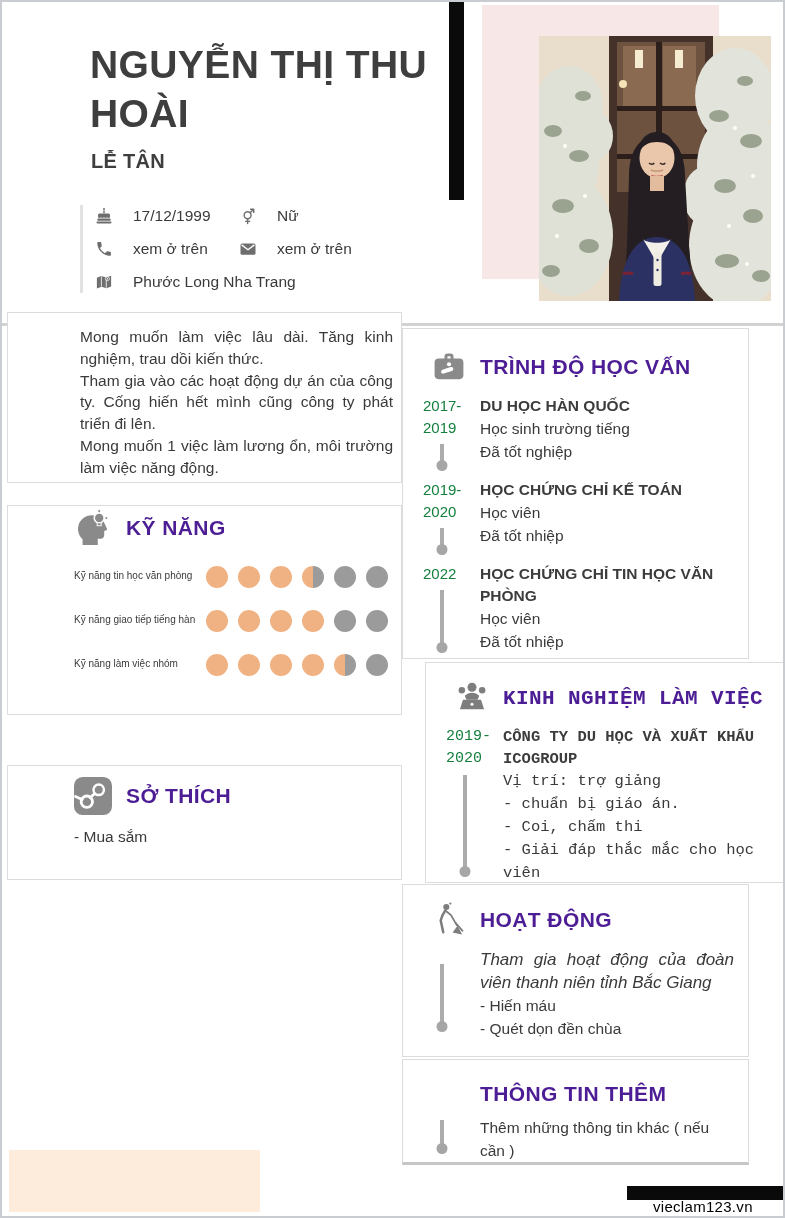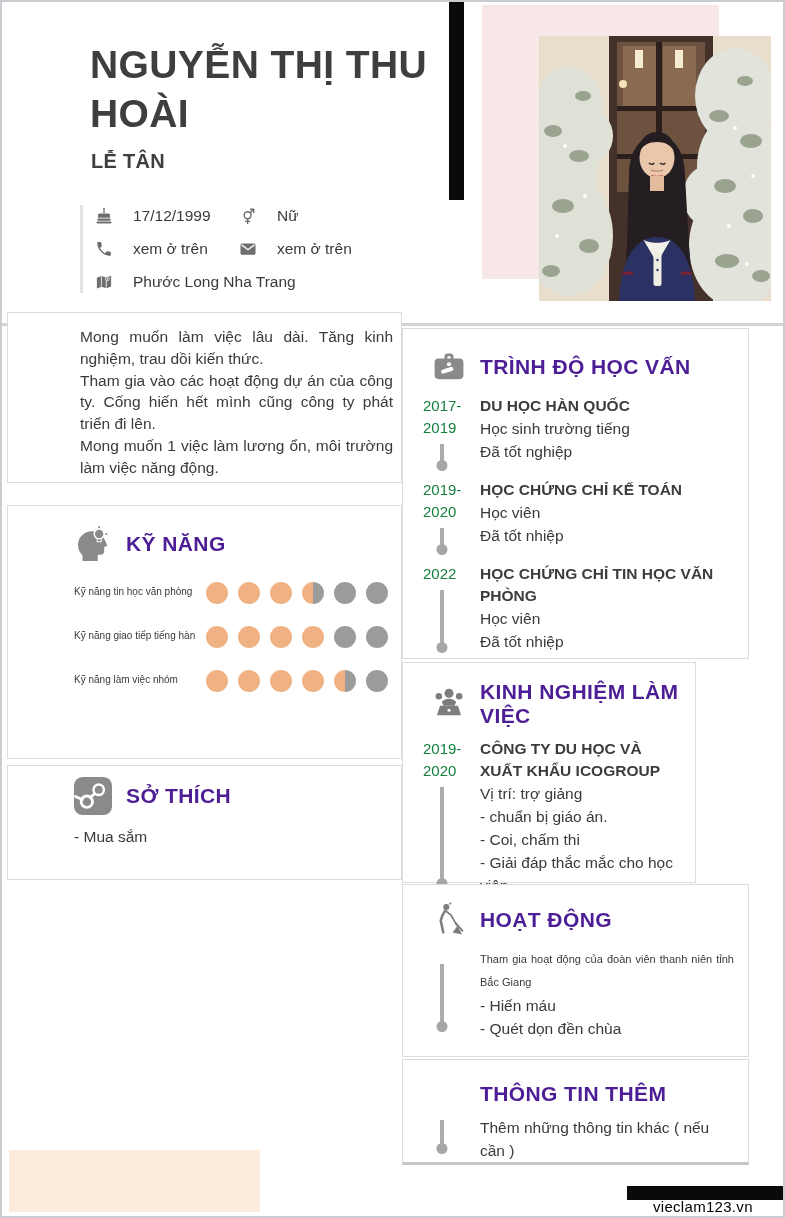--- a/index.html
+++ b/index.html
@@ -20,55 +20,55 @@
   .info-icon{width:18px;height:18px;flex:0 0 auto;display:inline-flex;}
   .info-icon svg{width:18px;height:18px;}
   .black-bar-top{position:absolute;left:447px;top:0;width:15px;height:198px;background:#0a0a0a;}
   .pink-block{position:absolute;left:480px;top:3px;width:237px;height:274px;background:#f7e7e6;}
   .photo{position:absolute;left:537px;top:34px;width:232px;height:265px;overflow:hidden;}
   .divider{position:absolute;left:0;top:321px;width:785px;height:3px;background:#d2d2d2;}
   
   .box{position:absolute;background:#fff;border:1px solid #dcdcdc;box-sizing:border-box;}
   #objective-box{left:5px;top:310px;width:395px;height:171px;padding:13px 8px 0 72px;}
   #objective-box p{margin:0;font-size:15.5px;line-height:21.8px;text-align:justify;}
-  #skills-box{left:5px;top:503px;width:395px;height:254px;padding:19px 14px 0 66px;}
+  #skills-box{left:5px;top:503px;width:395px;height:210px;padding:3px 14px 0 66px;}
   #hobbies-box{left:5px;top:763px;width:395px;height:115px;padding:11px 14px 0 66px;}
   .sec-head{display:flex;align-items:center;gap:14px;}
   .sec-icon{width:38px;height:38px;flex:0 0 auto;display:inline-flex;}
   .sec-icon svg{width:38px;height:38px;}
   .sec-title{font-size:21px;font-weight:bold;color:#4c1d95;letter-spacing:.4px;}
   .skills-rows{margin-top:18px;}
   .skill-row{display:flex;margin-bottom:21px;}
   .skill-label{width:126px;font-size:10px;line-height:21px;flex:0 0 auto;}
   .skill-dots{display:flex;gap:10px;margin-left:6px;padding-top:1px;}
   .dot{width:22px;height:22px;border-radius:50%;flex:0 0 auto;}
   .dot.full{background:#F0B283;}
   .dot.empty{background:#9B9B9B;}
   .dot.half{background:linear-gradient(90deg,#F0B283 0 50%,#9B9B9B 50% 100%);}
   .hobby-lines{margin-top:11px;font-size:15.5px;line-height:22.5px;}
   
   #education-box{left:400px;top:326px;width:347px;height:331px;padding:20px 14px 0 20px;}
-  #experience-box{left:400px;top:660px;width:294px;height:221px;padding:17px 14px 0 20px;}
+  #experience-box{left:423px;top:660px;width:360px;height:221px;padding:17px 14px 0 20px;font-family:Liberation Mono, monospace;}
   #activities-box{left:400px;top:882px;width:347px;height:173px;padding:17px 14px 0 20px;}
   #additional-box{left:400px;top:1057px;width:347px;height:106px;padding:22px 14px 0 20px;border-bottom:3px solid #c6c6c6;}
   .rhead{display:flex;align-items:center;gap:13px;margin-left:8px;margin-bottom:10px;}
   .rhead .sec-icon{width:36px;height:36px;}
   .rhead .sec-icon svg{width:36px;height:36px;}
   .rhead.no-icon{margin-left:57px;}
   .t-entry{display:grid;grid-template-columns:57px 1fr;}
   .t-left{display:flex;flex-direction:column;align-items:flex-start;}
   .period{font-size:15px;line-height:22px;color:#15803d;}
   .period span{display:block;}
   .tline{width:4px;background:#acacac;margin:5px 0 13px 17px;flex:1 1 auto;min-height:22px;position:relative;}
   .tline::after{content:"";position:absolute;left:50%;bottom:-5px;transform:translateX(-50%);
                 width:11px;height:11px;border-radius:50%;background:#a6a6a6;}
   .tline.no-year{margin-top:16px;}
   .entry-title{font-size:15.5px;font-weight:bold;line-height:22px;color:#3c3c3c;}
   .entry-line{font-size:15.5px;line-height:23px;}
-  .entry-par{font-size:11px;line-height:23px;text-align:justify;margin:0;}
+  .entry-par{font-size:17px;line-height:23px;text-align:justify;margin:0;font-style:italic;}
   #education-box .t-entry.e0{min-height:80px;}
   #education-box .t-entry.e1{min-height:77px;}
   #education-box .t-entry.e2{min-height:98px;}
   
   .peach-block{position:absolute;left:7px;top:1148px;width:251px;height:62px;background:#FDEBDC;}
   .black-bar-bottom{position:absolute;left:625px;top:1184px;width:158px;height:14px;background:#0a0a0a;}
   .watermark{position:absolute;left:651px;top:1196px;font-size:15px;color:#000000;letter-spacing:.3px;}
 </style>
 </head>
 <body>

